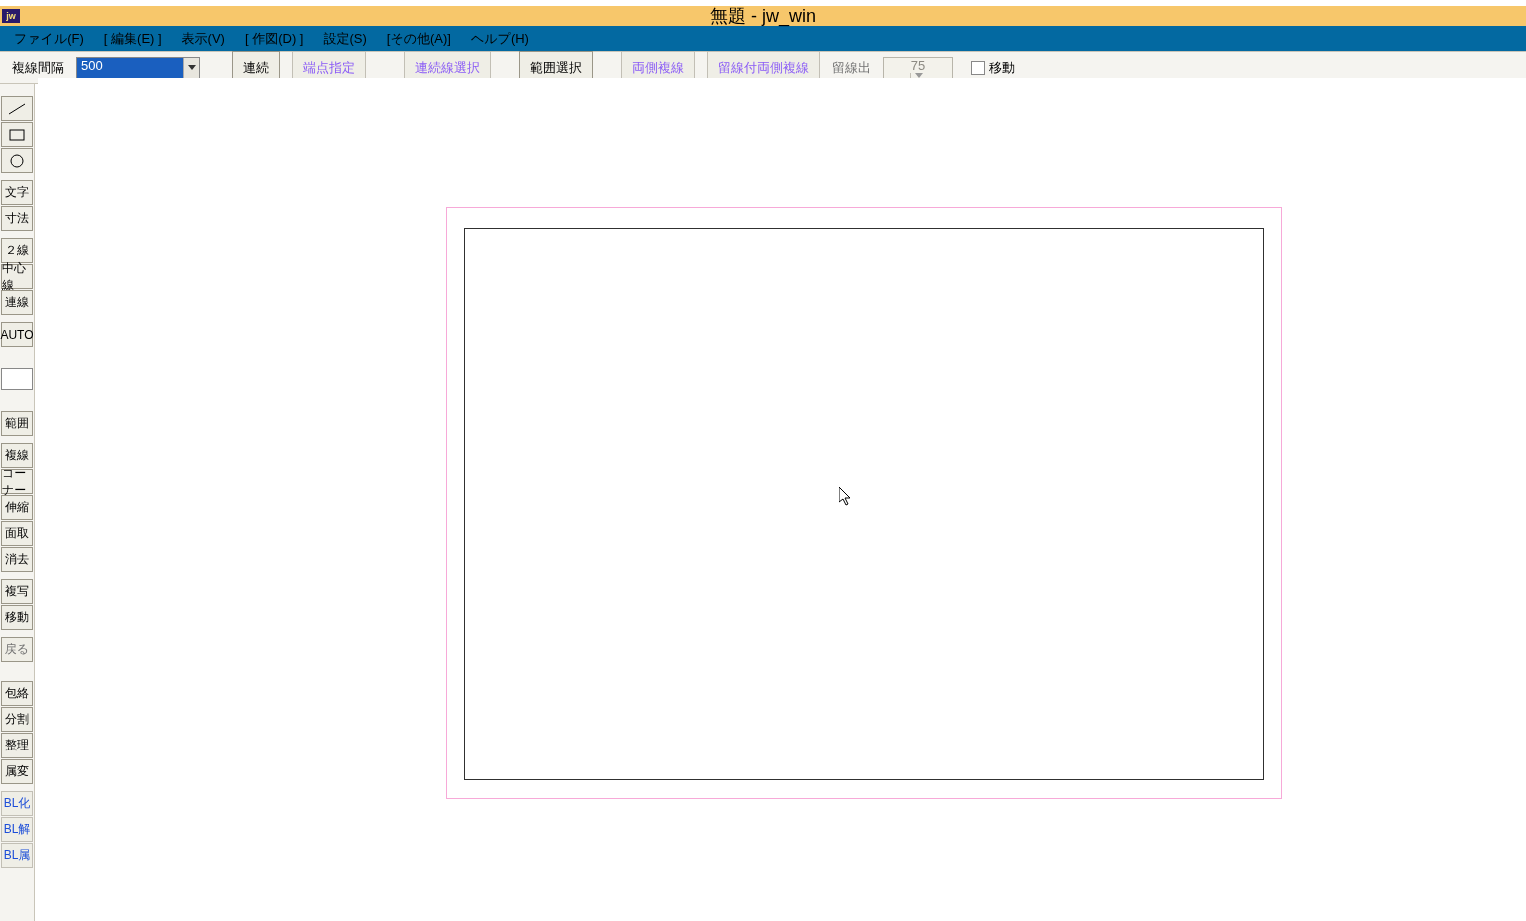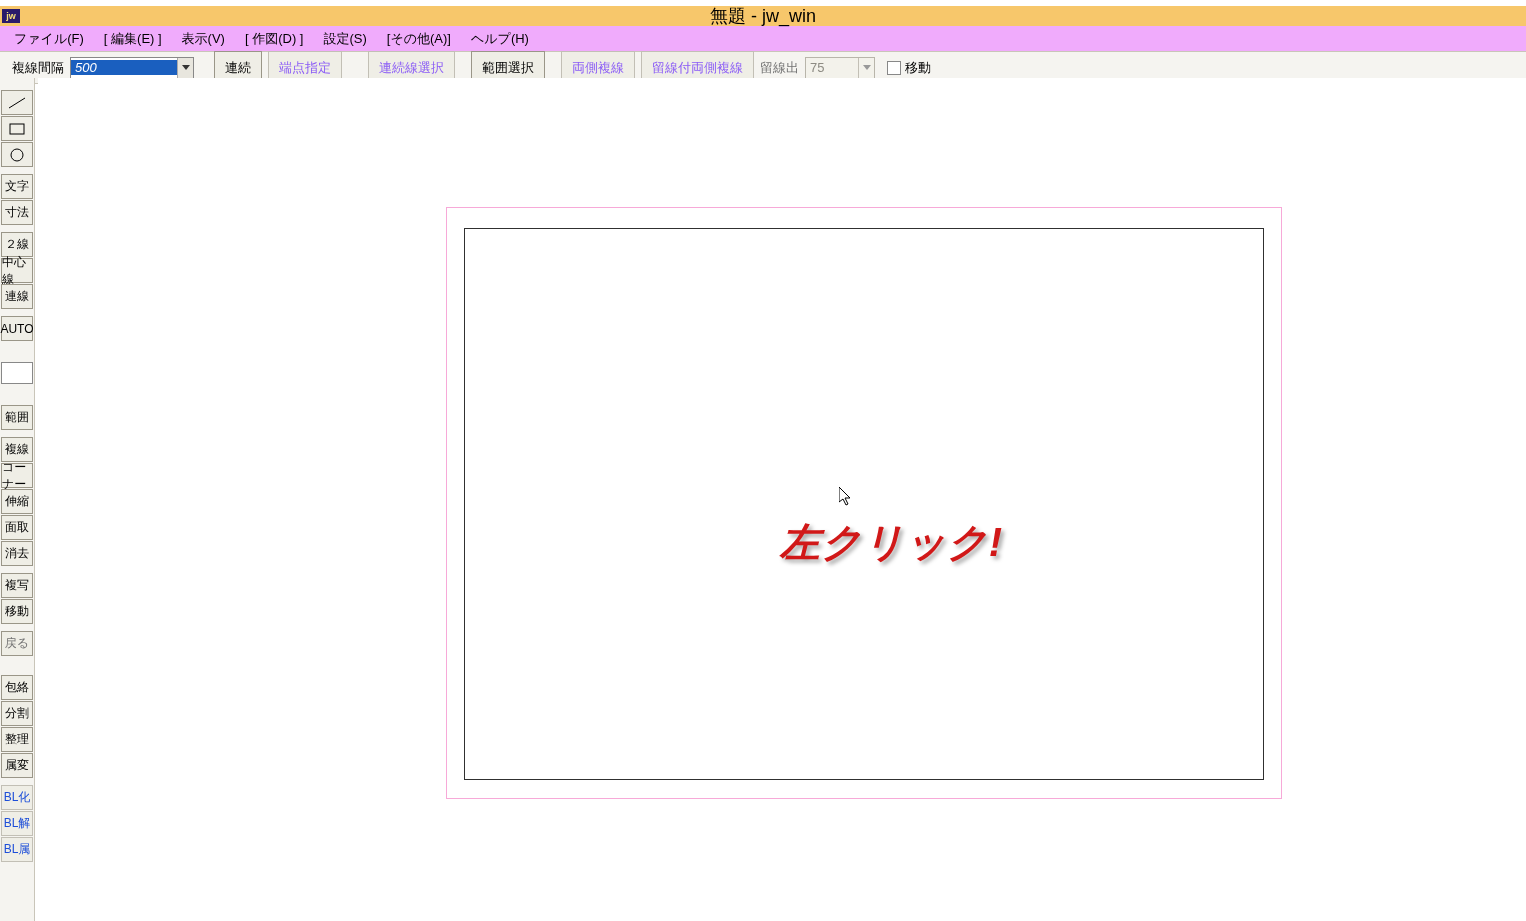--- a/index.html
+++ b/index.html
@@ -27,48 +27,47 @@
     font-size: 9px; color: #f7e07a; font-weight: bold;
   }
   .titlebar .title {
     position: absolute; left: 50%; transform: translateX(-50%);
     font-size: 18px; color: #000;
   }
 
   
   .menubar {
     height: 26px;
-    background: #f0abfc;
+    background: #0369a1;
     border-bottom: 1px solid #c9c5b9;
     display: flex; align-items: center;
     padding-left: 4px;
   }
   .menubar .menuitem {
     padding: 3px 10px;
     font-size: 13px;
     cursor: default;
   }
 
   
   .optbar {
     height: 32px;
     background: #f5f4f0;
     border-bottom: 1px solid #c9c5b9;
     display: flex; align-items: center;
     padding-left: 12px;
-    gap: 6px;
+    gap: 12px;
   }
   .optbar .lbl { font-size: 13px; }
   .optbar .combo {
     width: 124px; height: 22px;
     border: 1px solid #888;
     background: #fff;
-    display: flex; align-items: center;
+    display: flex; 
     position: relative;
-    font-style: italic;
   }
   .optbar .combo .sel {
     flex: 1; padding: 0 4px;
     background: #1a5fbf; color: #fff;
   }
   .optbar .combo .dd {
     width: 16px; height: 100%;
     border-left: 1px solid #aaa;
     background: #e8e6de;
     display: flex; align-items: center; justify-content: center;
@@ -86,38 +85,39 @@
   .optbar .btn.disabled {
     color: #8b5cf6;
     border-color: #c2bfb5;
   }
   .optbar .combo2 {
     width: 70px; height: 22px;
     border: 1px solid #b8b5aa;
     background: #f3f2eb;
     display: flex; align-items: center;
     color: #8d8b83;
+    flex-direction: column;
   }
   .optbar .combo2 .val { flex:1; padding:0 4px; }
   .optbar .combo2 .dd {
     width: 16px; height: 100%;
     border-left: 1px solid #c2bfb5;
     display: flex; align-items:center; justify-content:center;
   }
   .optbar .chk {
     display:flex; align-items:center; gap:4px; margin-left:6px;
   }
   .optbar .chk .box {
     width:14px; height:14px; border:1px solid #888; background:#fff;
   }
 
   
   .leftcol {
     position: absolute;
-    left: 0; top: 78px; bottom: 0;
+    left: 0; top: 84px; bottom: 0;
     width: 35px;
     background: #f5f4f0;
     border-right: 1px solid #c9c5b9;
     display: flex; flex-direction: column;
     align-items: stretch;
   }
   .leftcol .tbtn {
     height: 25px;
     border: 1px solid #9a9688;
     background: #efeee6;
@@ -280,14 +280,13 @@
 </div>
 
 <div class="canvas">
   <div class="outer-rect"></div>
   <div class="inner-rect"></div>
   <div class="cursor">
     <svg width="16" height="20" viewBox="0 0 16 20">
       <polygon points="0,0 0,15 4,12 7,18 9,17 6,11 11,11" fill="#fff" stroke="#000" stroke-width="1"></polygon>
     </svg>
   </div>
-  <div class="annot">左クリック!</div>
 </div>
 
 </body></html>

